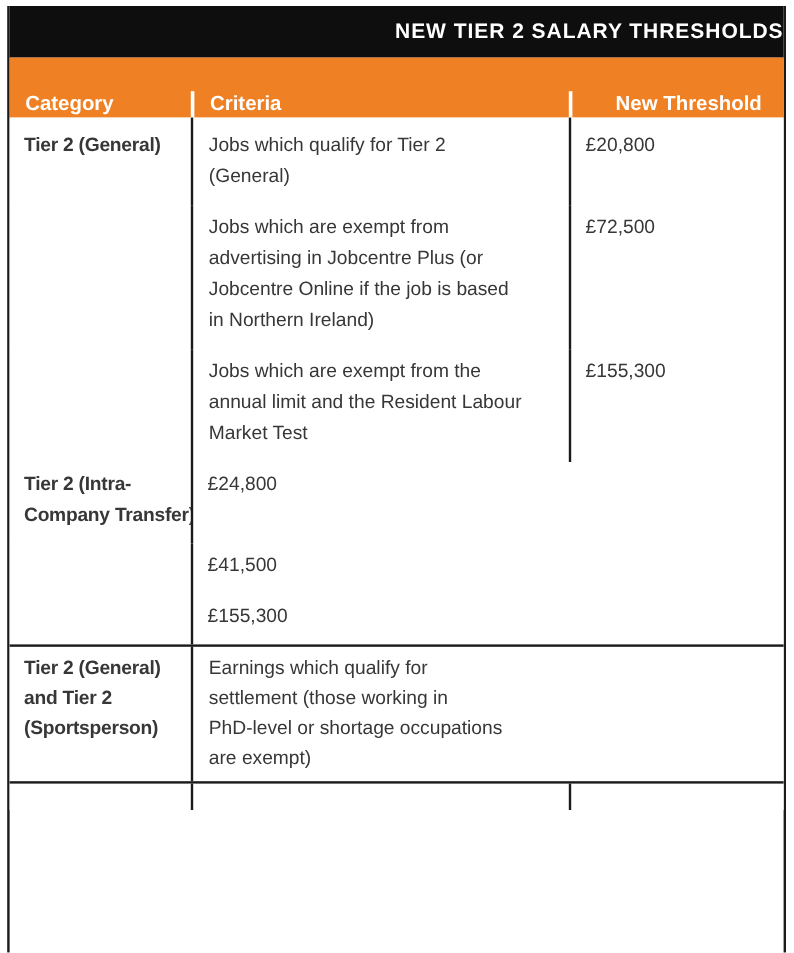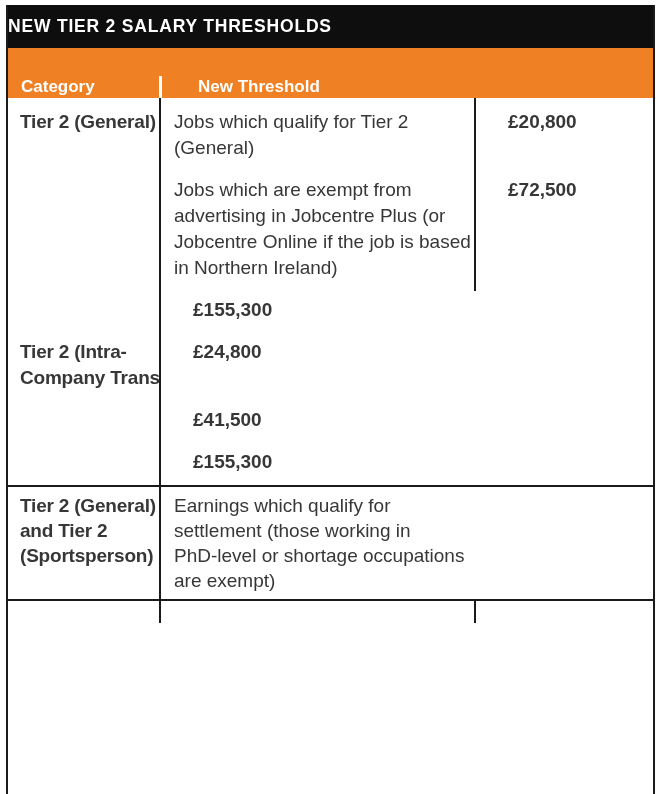--- a/index.html
+++ b/index.html
@@ -24,21 +24,21 @@
     position:absolute;
     left:6px;top:5px;
     width:649px;height:789px;
     border-left:2px solid var(--line);
     border-right:2px solid var(--line);
     background:#fff;
   }
   .title-bar{
     height:43px;
     background:var(--bar);
-    display:flex;align-items:center;justify-content:flex-start;
+    display:flex;align-items:center;justify-content:flex-end;
   }
   .title-bar .title{
     color:#ffffff;
     font-weight:bold;
     font-size:17.5px;
     letter-spacing:0.8px;
   }
   .header-row{
     display:grid;
     grid-template-columns:151px 315px 1fr;
@@ -51,29 +51,29 @@
   }
   .header-row .h1{padding-left:13px;}
   .header-row .h2{border-left:3px solid #ffffff;padding-left:13px;}
   .header-row .h3{border-left:3px solid #ffffff;padding-left:36px;}
   .row{
     display:grid;
     grid-template-columns:151px 315px 1fr;
     background:#fff;
   }
   .cell{
-    font-size:19px;
+    font-size:16px;
     line-height:26px;
     padding:6px 0 10px 13px;
     white-space:pre;
     overflow:hidden;
   }
   .c1{font-weight:bold;letter-spacing:-0.2px;padding-left:12px;}
   .c2{border-left:2px solid var(--line);}
-  .c3{border-left:2px solid var(--line);padding-left:32px;font-weight:bold;}
+  .c3{border-left:2px solid var(--line);padding-left:12px;}
   .row.first .cell{padding-top:11px;}
   .row.rule-above{border-top:2px solid var(--line);}
   .row.rule-above .cell{line-height:25px;padding-bottom:6px;}
   .cut-row{
     display:grid;
     grid-template-columns:151px 315px 1fr;
     border-top:2px solid var(--line);
     height:24px;
     background:#fff;
   }
@@ -84,20 +84,21 @@
 
 <div class="page">
   <div class="table-wrap">
 
     <div class="title-bar">
       <div class="title">NEW TIER 2 SALARY THRESHOLDS</div>
     </div>
 
     <div class="header-row">
       <div class="hcell h1">Category</div>
+      <div class="hcell h2">Criteria</div>
       <div class="hcell h3">New Threshold</div>
     </div>
 
     <div class="row first">
       <div class="cell c1">Tier 2 (General)</div>
       <div class="cell c2">Jobs which qualify for Tier 2
 (General)</div>
       <div class="cell c3">£20,800</div>
     </div>
 
@@ -105,20 +106,23 @@
       <div class="cell c1"></div>
       <div class="cell c2">Jobs which are exempt from
 advertising in Jobcentre Plus (or
 Jobcentre Online if the job is based
 in Northern Ireland)</div>
       <div class="cell c3">£72,500</div>
     </div>
 
     <div class="row">
       <div class="cell c1"></div>
+      <div class="cell c2">Jobs which are exempt from the
+annual limit and the Resident Labour
+Market Test</div>
       <div class="cell c3">£155,300</div>
     </div>
 
     <div class="row">
       <div class="cell c1">Tier 2 (Intra-
 Company Transfer)</div>
       <div class="cell c3">£24,800</div>
     </div>
 
     <div class="row">

